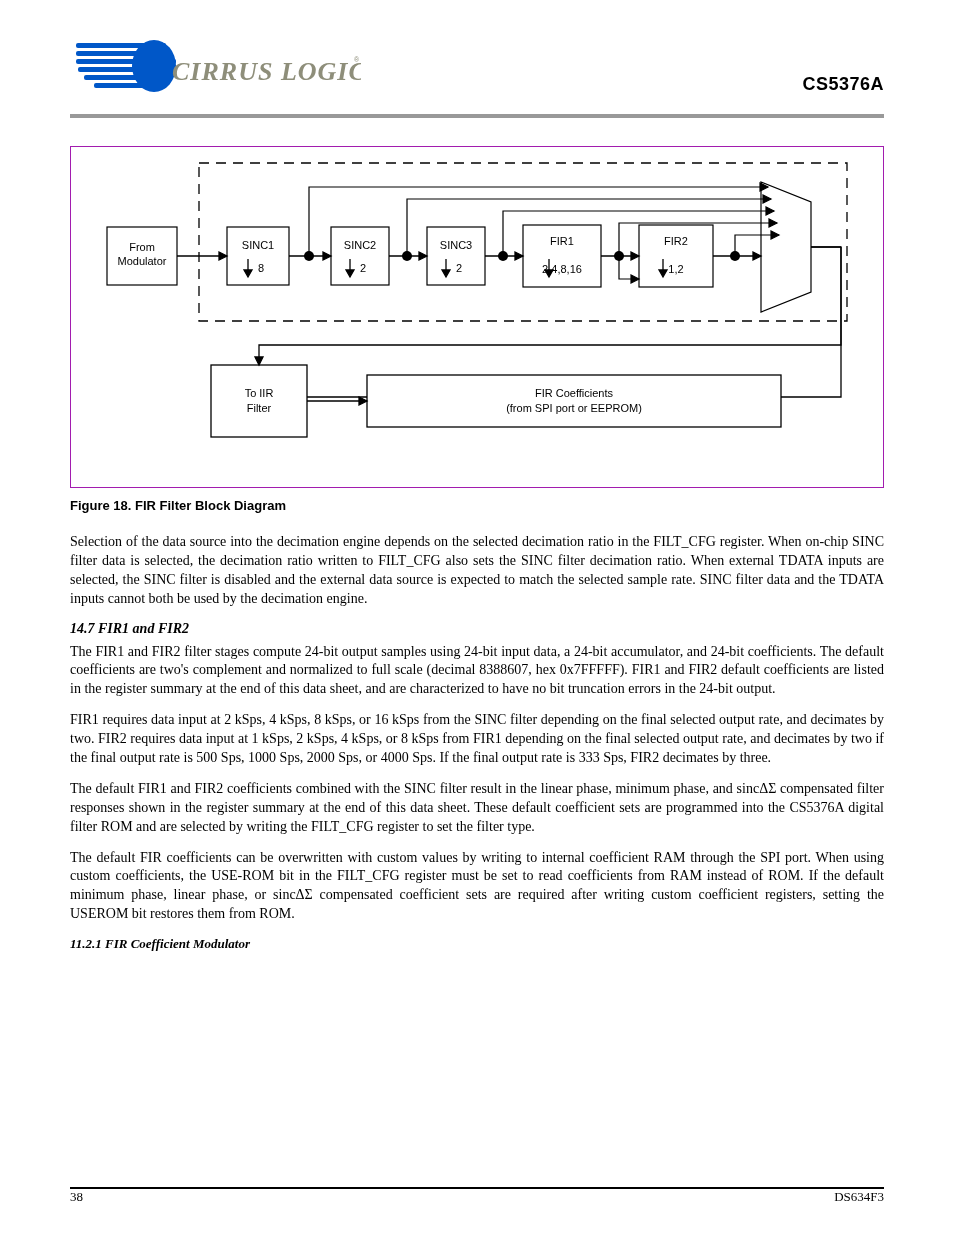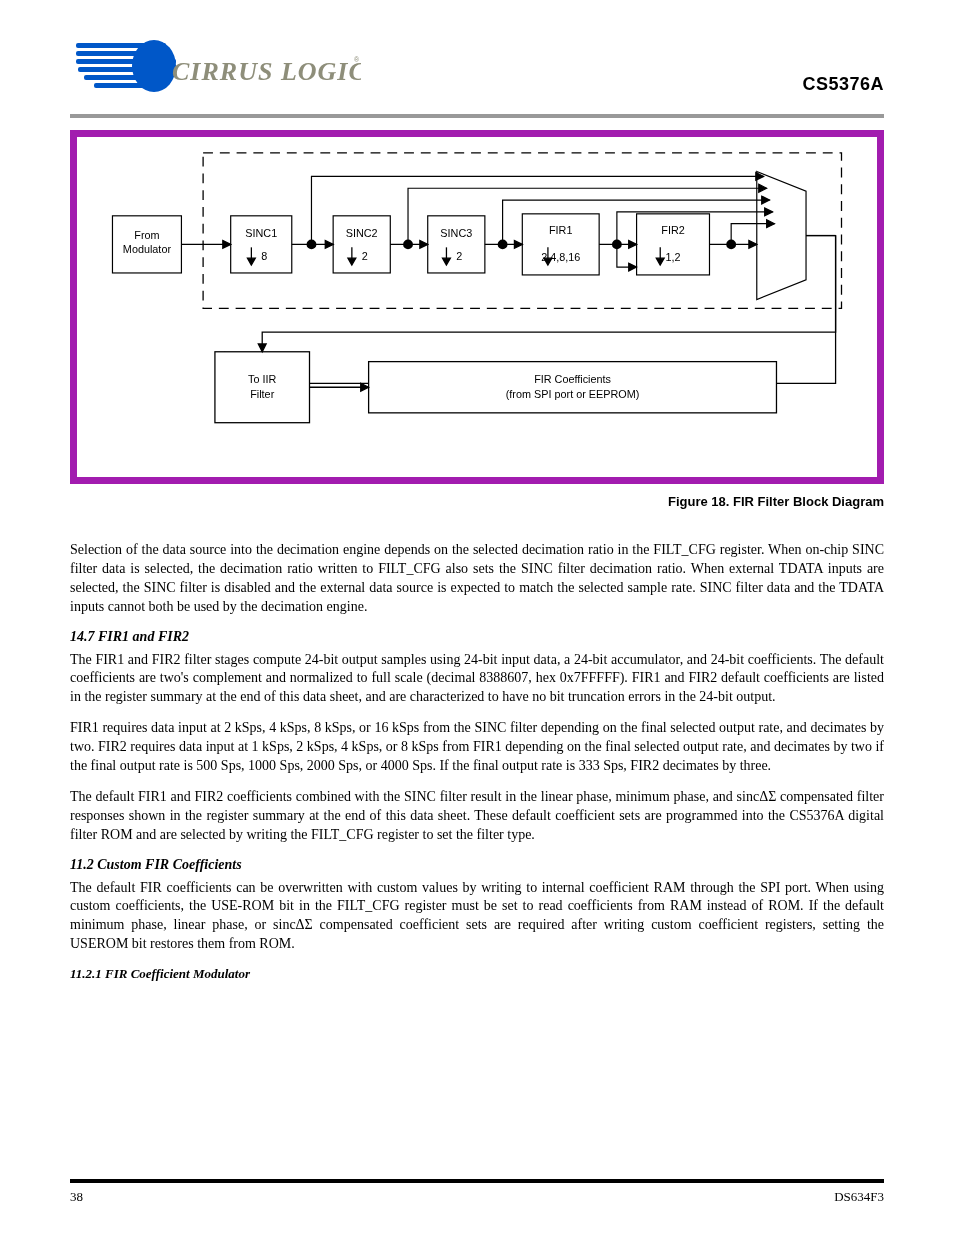--- a/index.html
+++ b/index.html
@@ -4,30 +4,30 @@
 <style>
   html,body{margin:0;padding:0;background:#fff;font-family:"Times New Roman",Times,serif;color:#000}
   .page{width:954px;height:1235px;position:relative;margin:0 auto;box-sizing:border-box;padding:40px 70px 40px 70px}
   
   .hdr{position:relative;height:70px}
   .logo{position:absolute;left:6px;top:-2px;width:285px;height:62px}
   .logo svg{display:block}
   .part{position:absolute;right:0;top:34px;font:700 18px Helvetica,Arial,sans-serif;letter-spacing:.5px}
   .hr{height:4px;background:#999;margin-top:4px}
   
-  .fig{border:7px solid #a21caf;margin-top:12px;height:340px;position:relative}
+  .fig{border:1px solid #a21caf;margin-top:28px;height:340px;position:relative}
   .fig svg{position:absolute;inset:0}
-  .figcap{text-align:right;font:700 13px Helvetica,Arial,sans-serif;margin-top:10px}
+  .figcap{text-align:left;font:700 13px Helvetica,Arial,sans-serif;margin-top:10px}
   
-  .body{margin-top:32px;font-size:14px;line-height:1.35}
+  .body{margin-top:20px;font-size:14px;line-height:1.35}
   .body p{margin:0 0 12px 0;text-align:justify}
   .h2{font:italic 700 14px "Times New Roman",serif;margin:10px 0 6px 0}
   .h3{font:italic 700 13px "Times New Roman",serif;margin:6px 0 4px 0}
   
-  .ftr{position:absolute;left:70px;right:70px;bottom:30px;border-top:4px solid #000000;font-size:13px;padding-top:6px;display:flex;justify-content:space-between}
+  .ftr{position:absolute;left:70px;right:70px;bottom:30px;border-top:2px solid #000000;font-size:13px;display:flex;justify-content:space-between}
 </style>
 </head>
 <body>
 
 <div class="page">
   <div class="hdr">
     <div class="logo">
       <svg viewBox="0 0 285 62" xmlns="http://www.w3.org/2000/svg">
 
         <g fill="#0057c8">
@@ -166,21 +166,20 @@
   <div class="figcap">Figure 18. FIR Filter Block Diagram</div>
 
   <div class="body">
     <p>Selection of the data source into the decimation engine depends on the selected decimation ratio in the FILT_CFG register. When on-chip SINC filter data is selected, the decimation ratio written to FILT_CFG also sets the SINC filter decimation ratio. When external TDATA inputs are selected, the SINC filter is disabled and the external data source is expected to match the selected sample rate. SINC filter data and the TDATA inputs cannot both be used by the decimation engine.</p>
 
     <div class="h2">14.7 FIR1 and FIR2</div>
     <p>The FIR1 and FIR2 filter stages compute 24-bit output samples using 24-bit input data, a 24-bit accumulator, and 24-bit coefficients. The default coefficients are two's complement and normalized to full scale (decimal 8388607, hex 0x7FFFFF). FIR1 and FIR2 default coefficients are listed in the register summary at the end of this data sheet, and are characterized to have no bit truncation errors in the 24-bit output.</p>
     <p>FIR1 requires data input at 2 kSps, 4 kSps, 8 kSps, or 16 kSps from the SINC filter depending on the final selected output rate, and decimates by two. FIR2 requires data input at 1 kSps, 2 kSps, 4 kSps, or 8 kSps from FIR1 depending on the final selected output rate, and decimates by two if the final output rate is 500 Sps, 1000 Sps, 2000 Sps, or 4000 Sps. If the final output rate is 333 Sps, FIR2 decimates by three.</p>
     <p>The default FIR1 and FIR2 coefficients combined with the SINC filter result in the linear phase, minimum phase, and sincΔΣ compensated filter responses shown in the register summary at the end of this data sheet. These default coefficient sets are programmed into the CS5376A digital filter ROM and are selected by writing the FILT_CFG register to set the filter type.</p>
 
-    <div class="h2">11.2 Custom FIR Coefficients</div>
     <p>The default FIR coefficients can be overwritten with custom values by writing to internal coefficient RAM through the SPI port. When using custom coefficients, the USE-ROM bit in the FILT_CFG register must be set to read coefficients from RAM instead of ROM. If the default minimum phase, linear phase, or sincΔΣ compensated coefficient sets are required after writing custom coefficient registers, setting the USEROM bit restores them from ROM.</p>
     <div class="h3">11.2.1 FIR Coefficient Modulator</div>
   </div>
 
   <div class="ftr">
     <span>38</span>
     <span>DS634F3</span>
   </div>
 </div>
 

